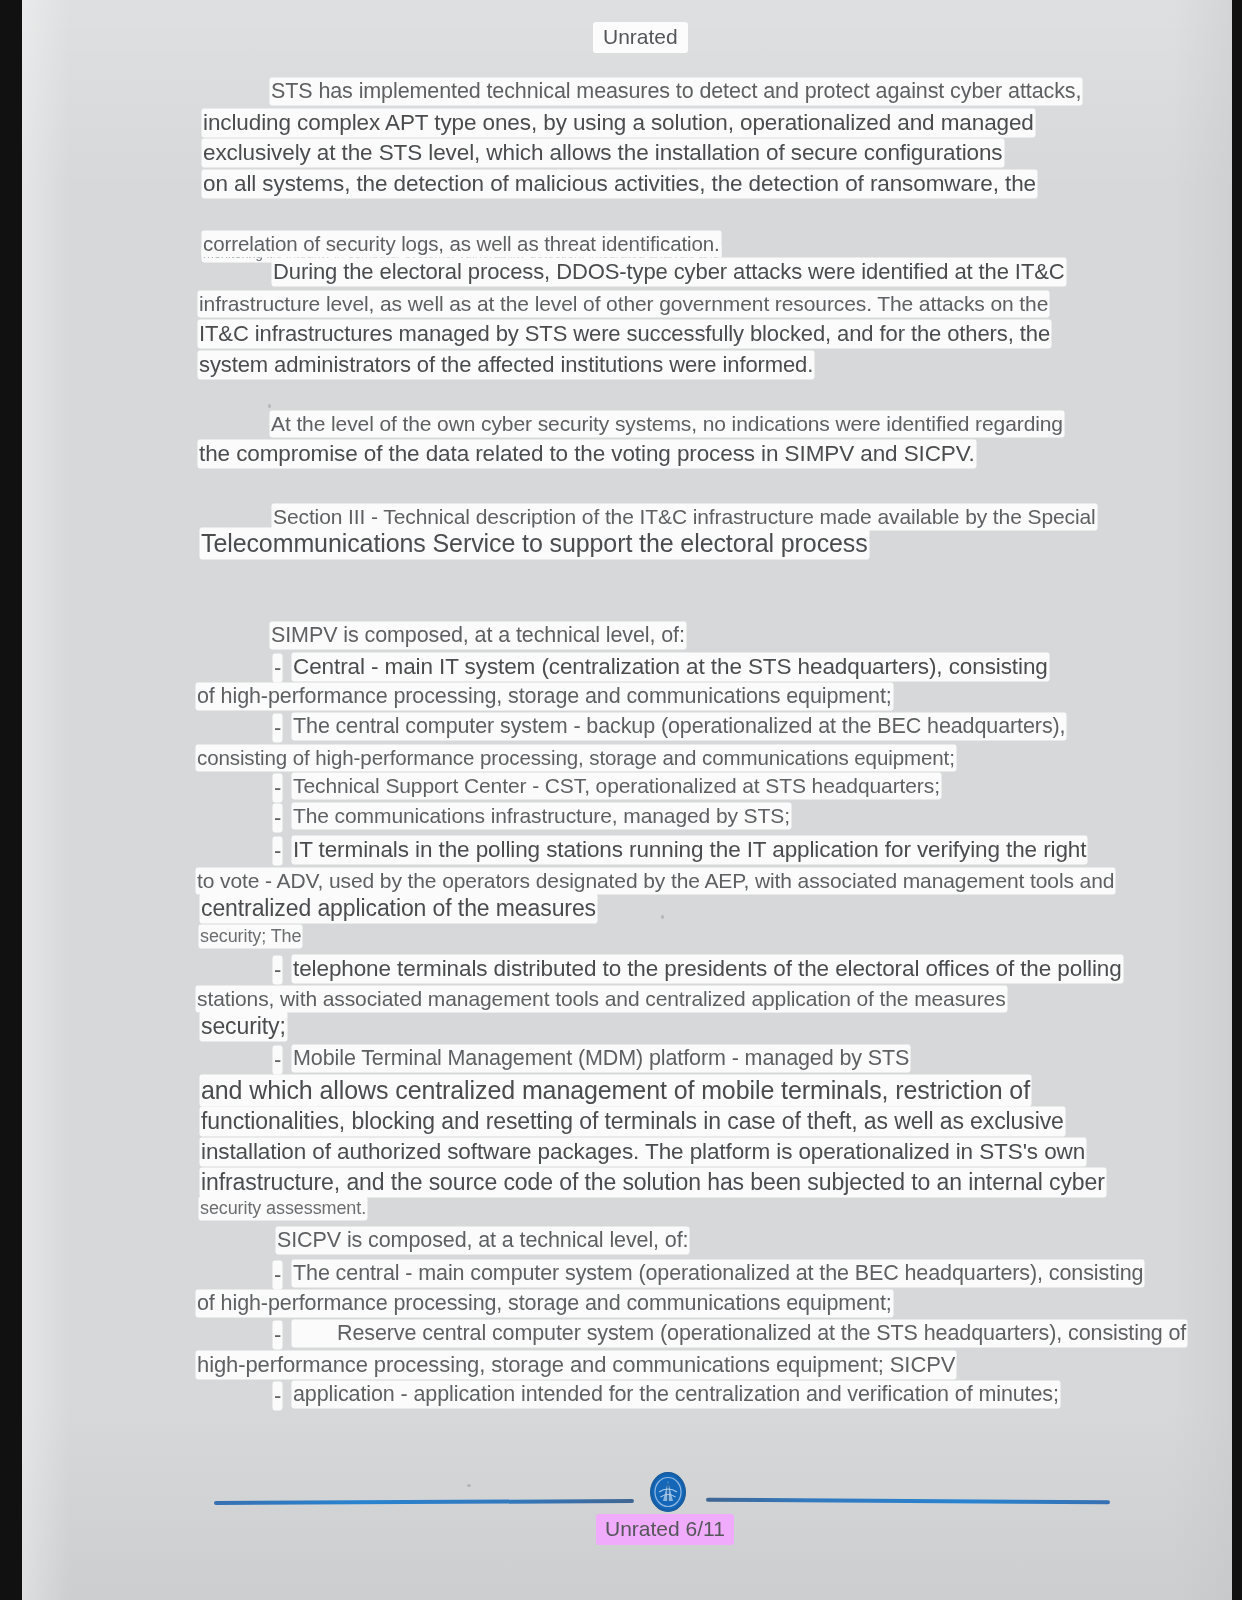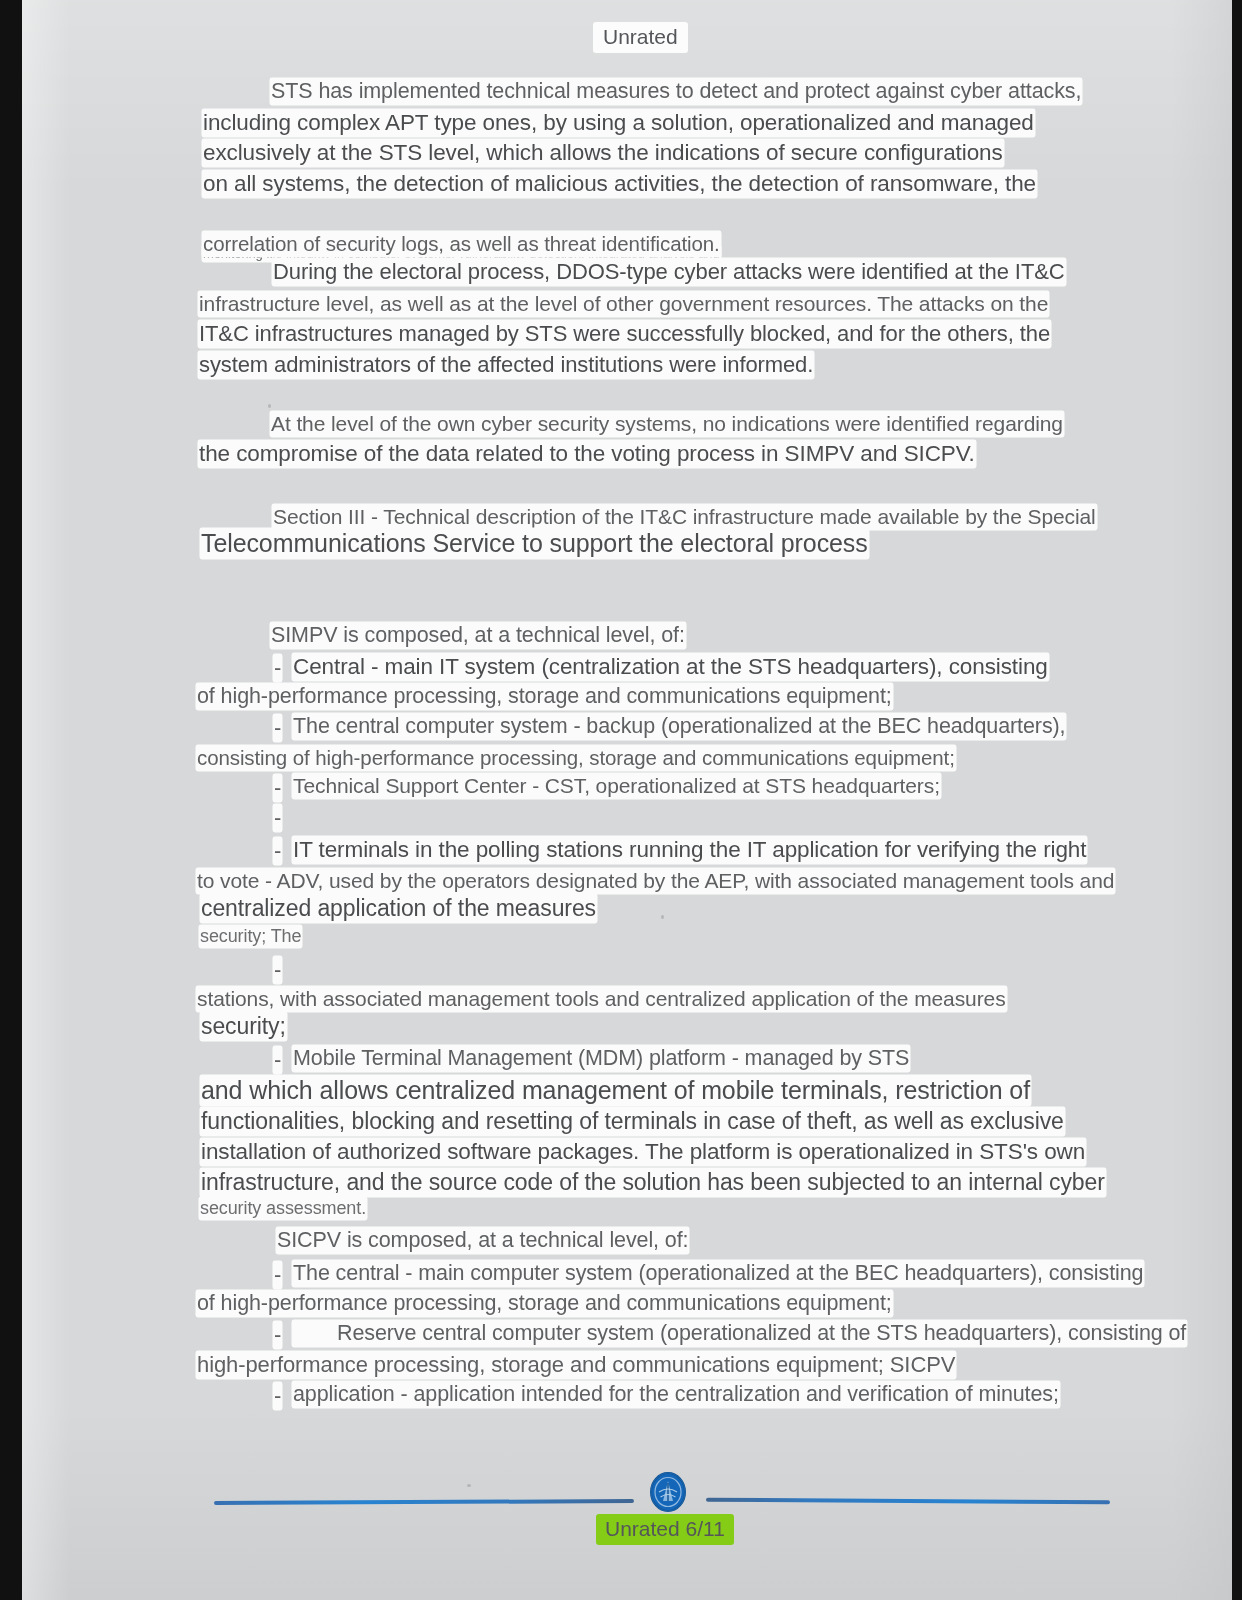--- a/index.html
+++ b/index.html
@@ -90,42 +90,42 @@
     top: 1468px;
     width: 44px;
     height: 48px;
   }
   #footer-badge {
     position: absolute;
     left: 574px;
     top: 1514px;
     font-size: 21px;
     color: #54565a;
-    background: #84cc16;
+    background: #f0abfc;
     padding: 3px 9px 4px 9px;
     border-radius: 3px;
   }
   
   .speck {
     position: absolute;
     background: rgba(120,122,124,.35);
     border-radius: 50%;
   }
 </style>
 </head>
 <body>
 
 <div id="page">
   <div id="paper-shade"></div>
 
   <div id="hdr">Unrated</div>
 
   <div class="ln hl mid" style="left:249px; top:79px; font-size:21.5px;">STS has implemented technical measures to detect and protect against cyber attacks,</div>
   <div class="ln hl dark" style="left:181px; top:110px; font-size:22.5px;">including complex APT type ones, by using a solution, operationalized and managed</div>
-  <div class="ln hl dark" style="left:181px; top:140px; font-size:22.5px;">exclusively at the STS level, which allows the indications of secure configurations</div>
+  <div class="ln hl dark" style="left:181px; top:140px; font-size:22.5px;">exclusively at the STS level, which allows the installation of secure configurations</div>
   <div class="ln hl dark" style="left:181px; top:171px; font-size:22.5px;">on all systems, the detection of malicious activities, the detection of ransomware, the</div>
   <div class="ln hl mid" style="left:181px; top:202px; font-size:13px;margin-top:44px;">monitoring file integrity in computer systems, vulnerability detection, integrated analysis and</div>
   <div class="ln hl mid" style="left:181px; top:232px; font-size:20.5px;">correlation of security logs, as well as threat identification.</div>
 
   <div class="ln hl dark" style="left:251px; top:259px; font-size:22px;">During the electoral process, DDOS-type cyber attacks were identified at the IT&amp;C</div>
   <div class="ln hl mid" style="left:177px; top:292px; font-size:21px;">infrastructure level, as well as at the level of other government resources. The attacks on the</div>
   <div class="ln hl dark" style="left:177px; top:321px; font-size:22px;">IT&amp;C infrastructures managed by STS were successfully blocked, and for the others, the</div>
   <div class="ln hl dark" style="left:177px; top:352px; font-size:22px;">system administrators of the affected institutions were informed.</div>
 
   <div class="speck" style="left:246px; top:404px; width:3px; height:4px;"></div>
@@ -142,29 +142,31 @@
   <div class="ln hl mid" style="left:175px; top:684px; font-size:21.5px;">of high-performance processing, storage and communications equipment;</div>
 
   <div class="ln hl mid" style="left:252px; top:715px; font-size:22px;">-</div>
   <div class="ln hl mid" style="left:271px; top:714px; font-size:21.5px;">The central computer system - backup (operationalized at the BEC headquarters),</div>
   <div class="ln hl mid" style="left:175px; top:746px; font-size:20.5px;">consisting of high-performance processing, storage and communications equipment;</div>
 
   <div class="ln hl mid" style="left:252px; top:775px; font-size:22px;">-</div>
   <div class="ln hl mid" style="left:271px; top:774px; font-size:21px;">Technical Support Center - CST, operationalized at STS headquarters;</div>
 
   <div class="ln hl mid" style="left:252px; top:805px; font-size:22px;">-</div>
+  <div class="ln hl mid" style="left:271px; top:804px; font-size:21px;">The communications infrastructure, managed by STS;</div>
 
   <div class="ln hl mid" style="left:252px; top:838px; font-size:22px;">-</div>
   <div class="ln hl dark" style="left:271px; top:837px; font-size:22.5px;">IT terminals in the polling stations running the IT application for verifying the right</div>
   <div class="ln hl mid" style="left:175px; top:869px; font-size:21px;">to vote - ADV, used by the operators designated by the AEP, with associated management tools and</div>
   <div class="ln hl dark" style="left:179px; top:895px; font-size:23px;">centralized application of the measures</div>
   <div class="ln hl lite" style="left:178px; top:926px; font-size:18px;">security; The</div>
   <div class="speck" style="left:639px; top:915px; width:3px; height:4px;"></div>
 
   <div class="ln hl mid" style="left:252px; top:957px; font-size:22px;">-</div>
+  <div class="ln hl dark" style="left:271px; top:956px; font-size:22.5px;">telephone terminals distributed to the presidents of the electoral offices of the polling</div>
   <div class="ln hl mid" style="left:175px; top:987px; font-size:21px;">stations, with associated management tools and centralized application of the measures</div>
   <div class="ln hl dark" style="left:179px; top:1013px; font-size:23px;">security;</div>
 
   <div class="ln hl mid" style="left:252px; top:1047px; font-size:22px;">-</div>
   <div class="ln hl mid" style="left:271px; top:1046px; font-size:21.5px;">Mobile Terminal Management (MDM) platform - managed by STS</div>
   <div class="ln hl dark" style="left:179px; top:1076px; font-size:25px;">and which allows centralized management of mobile terminals, restriction of</div>
   <div class="ln hl dark" style="left:179px; top:1108px; font-size:23px;">functionalities, blocking and resetting of terminals in case of theft, as well as exclusive</div>
   <div class="ln hl dark" style="left:179px; top:1139px; font-size:22.5px;">installation of authorized software packages. The platform is operationalized in STS's own</div>
   <div class="ln hl dark" style="left:179px; top:1169px; font-size:23px;">infrastructure, and the source code of the solution has been subjected to an internal cyber</div>
   <div class="ln hl lite" style="left:178px; top:1198px; font-size:18px;">security assessment.</div>

